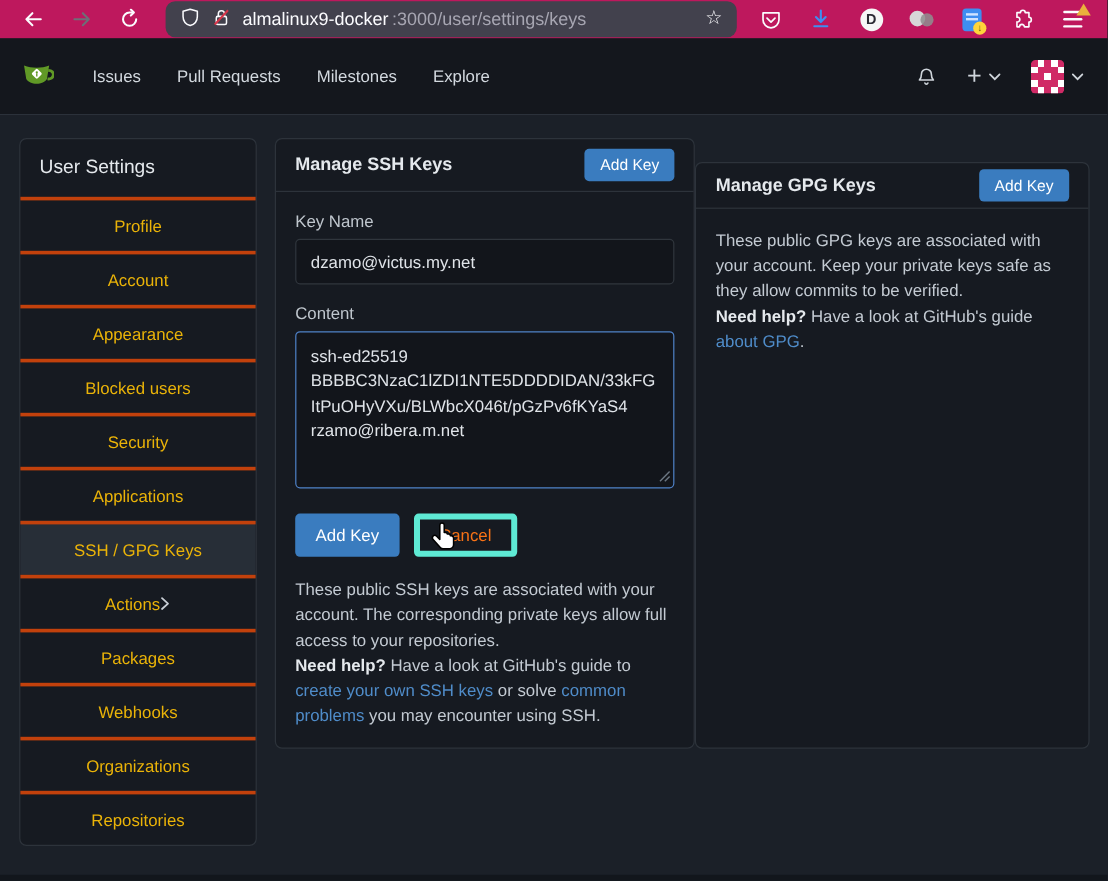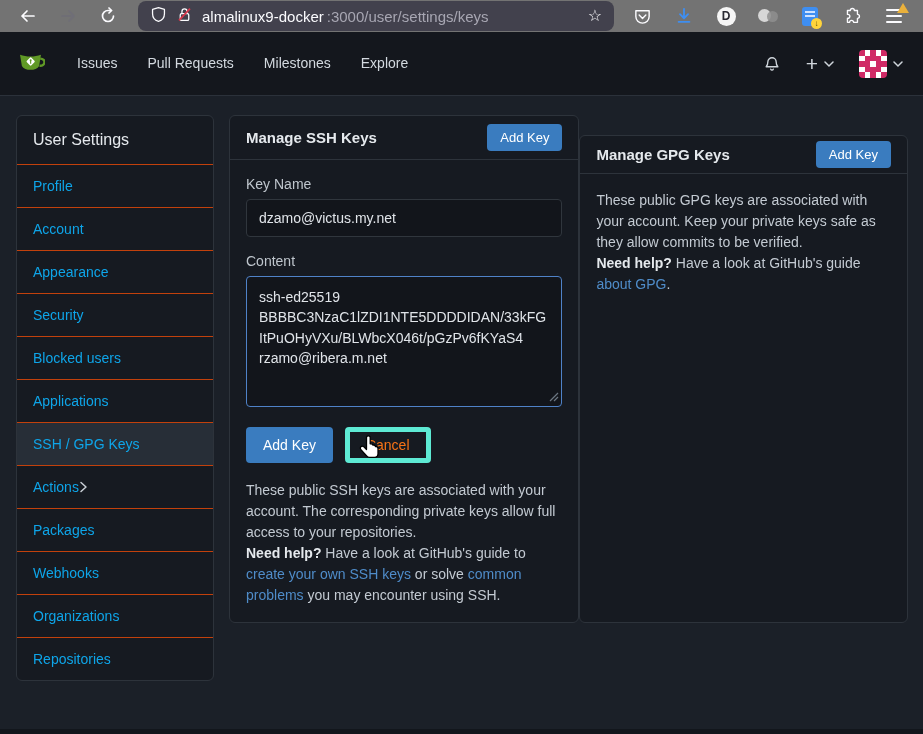--- a/index.html
+++ b/index.html
@@ -5,21 +5,21 @@
   * { margin:0; padding:0; box-sizing:border-box; }
   html,body { width:923px; height:734px; overflow:hidden; }
   body {
     font-family:"Liberation Sans", sans-serif;
     background:#1b2028;
     color:#c9cfd6;
     position:relative;
   }
 
   
-  .ff-toolbar{height:25px;background:#737373;display:flex;align-items:center;padding:16px 10px;}
+  .ff-toolbar{height:25px;background:#be185d;display:flex;align-items:center;padding:16px 10px;}
   .ff-navbtns{display:flex;align-items:center;gap:20px;padding-left:8px;}
   .ff-btn{width:20px;height:20px;display:flex;align-items:center;justify-content:center;cursor:default;}
   .urlbar{margin-left:20px;width:476px;height:30px;background:#42414d;border-radius:8px;
           display:flex;align-items:center;padding:0 12px;gap:9px;font-size:15px;}
   .url-host{color:#fbfbfe;white-space:nowrap;}
   .url-path{color:#a7a6b2;white-space:nowrap;text-align:right;}
   .url-star{margin-left:auto;color:#fbfbfe;font-size:16px;line-height:1;}
   .ff-icons{margin-left:auto;display:flex;align-items:center;gap:20px;padding-right:8px;}
   .ff-icon{width:22px;height:22px;display:flex;align-items:center;justify-content:center;position:relative;}
   .d-circle{width:19px;height:19px;border-radius:50%;background:#f6f6f6;color:#2b2a33;
@@ -47,22 +47,22 @@
   .plus-glyph{font-size:21px;line-height:1;color:#cfd5db;}
   .avatar{width:28px;height:28px;border-radius:4px;overflow:hidden;}
 
   
   .page{display:flex;align-items:flex-start;padding:19px 15px 0 16px;gap:15px;}
   .box{background:#161a21;border:1px solid #2d333b;border-radius:6px;}
 
   
   .menu{width:198px;flex:none;font-size:14px;}
   .menu-title{padding:15px 16px;font-size:16px;color:#e5e9ed;}
-  .menu-item{padding:13px 16px;border-top:1px solid #c2410c;color:#0ea5e9;cursor:pointer;
-             display:flex;align-items:center;justify-content:flex-start;}
+  .menu-item{padding:13px 16px;border-top:3px solid #c2410c;color:#eab308;cursor:pointer;
+             display:flex;align-items:center;justify-content:center;}
   .menu-item.active{background:#272e37;}
   .menu-item:first-of-type{border-top:1px solid #2d333b;}
 
   
   .main{flex:1;display:flex;flex-direction:row;}
   .panel-head{display:flex;align-items:center;justify-content:space-between;
               padding:8px 16px;border-bottom:1px solid #2d333b;min-height:42px;}
   .panel-title{font-size:15px;font-weight:700;color:#e5e9ed;}
   .btn{border:none;border-radius:4px;cursor:pointer;font-family:inherit;}
   .btn-small{background:#3a7cbf;color:#fff;font-size:13px;padding:6px 13px;}
@@ -231,24 +231,24 @@
     <div class="menu-item">
         <span>Profile</span>
       </div>
     <div class="menu-item">
         <span>Account</span>
       </div>
     <div class="menu-item">
         <span>Appearance</span>
       </div>
     <div class="menu-item">
+        <span>Blocked users</span>
+      </div>
+    <div class="menu-item">
         <span>Security</span>
-      </div>
-    <div class="menu-item">
-        <span>Blocked users</span>
       </div>
     <div class="menu-item">
         <span>Applications</span>
       </div>
     <div class="menu-item active">
         <span>SSH / GPG Keys</span>
       </div>
     <div class="menu-item">
       <span>Actions</span>
       <svg width="9" height="12" viewBox="0 0 9 12">

